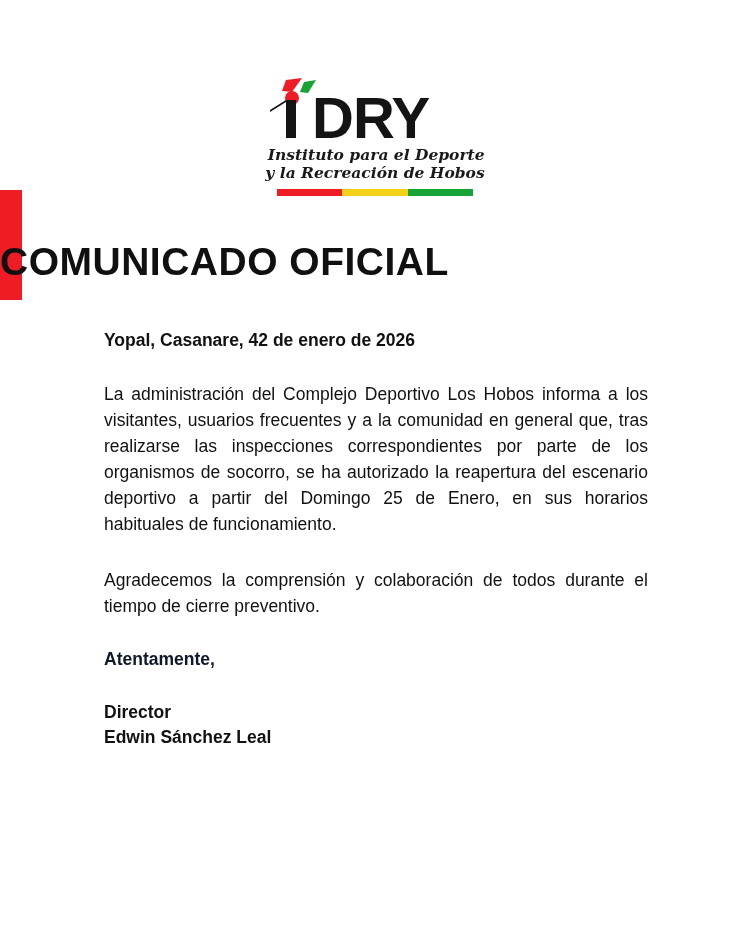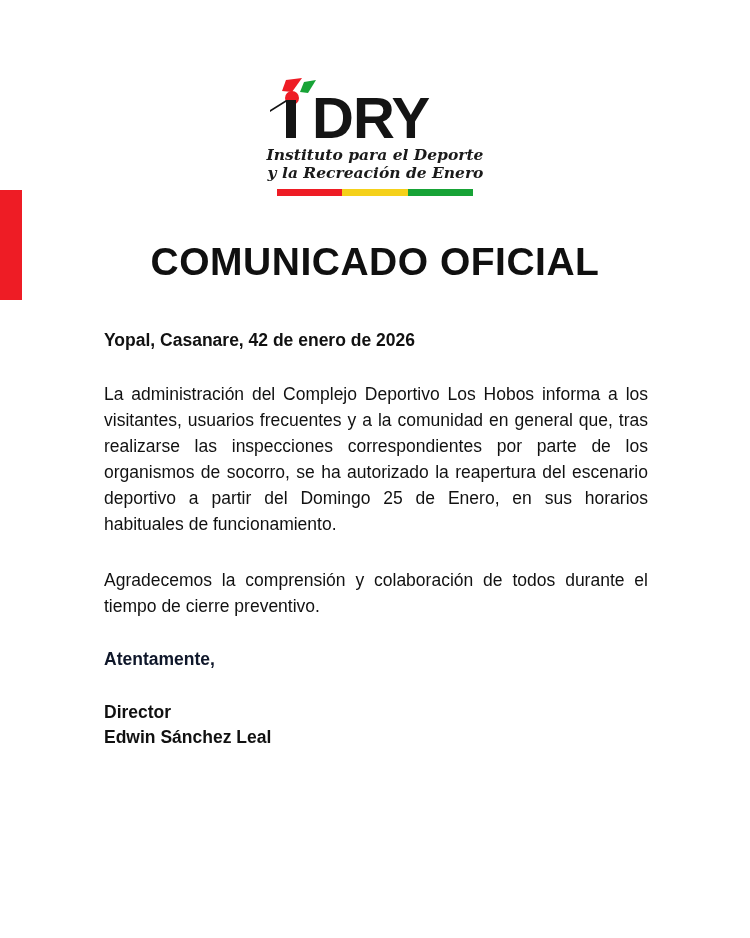--- a/index.html
+++ b/index.html
@@ -73,21 +73,20 @@
   .bar-red    { background: #ee1c25; }
   .bar-yellow { background: #f5d11a; }
   .bar-green  { background: #17a336; }
 
   
   .doc-title {
     position: absolute;
     top: 240px;
     left: 0;
     right: 0;
-    text-align: center;
     font-family: "Liberation Sans", sans-serif;
     font-weight: bold;
     font-size: 39px;
     letter-spacing: 0.5px;
     color: #101010;
   }
 
   
   .content {
     position: absolute;
@@ -141,21 +140,21 @@
         <circle cx="32" cy="20" r="7" fill="#ee1c25"></circle>
 
         <path d="M10 34 L26 24 L26 60 L36 60 L36 24 L36 22 L26 22 L10 32 Z" fill="#141414"></path>
 
         <text x="52" y="60" font-family="Liberation Sans, sans-serif" font-size="58" font-weight="bold" fill="#141414" letter-spacing="-1">DRY</text>
       </svg>
     </div>
 
     <div class="logo-sub">
       <div>Instituto para el Deporte</div>
-      <div>y la Recreación de Enero</div>
+      <div>y la Recreación de Hobos</div>
     </div>
 
     <div class="logo-bars">
       <span class="bar-red"></span>
       <span class="bar-yellow"></span>
       <span class="bar-green"></span>
     </div>
   </div>
 
   <div class="doc-title">COMUNICADO OFICIAL</div>

